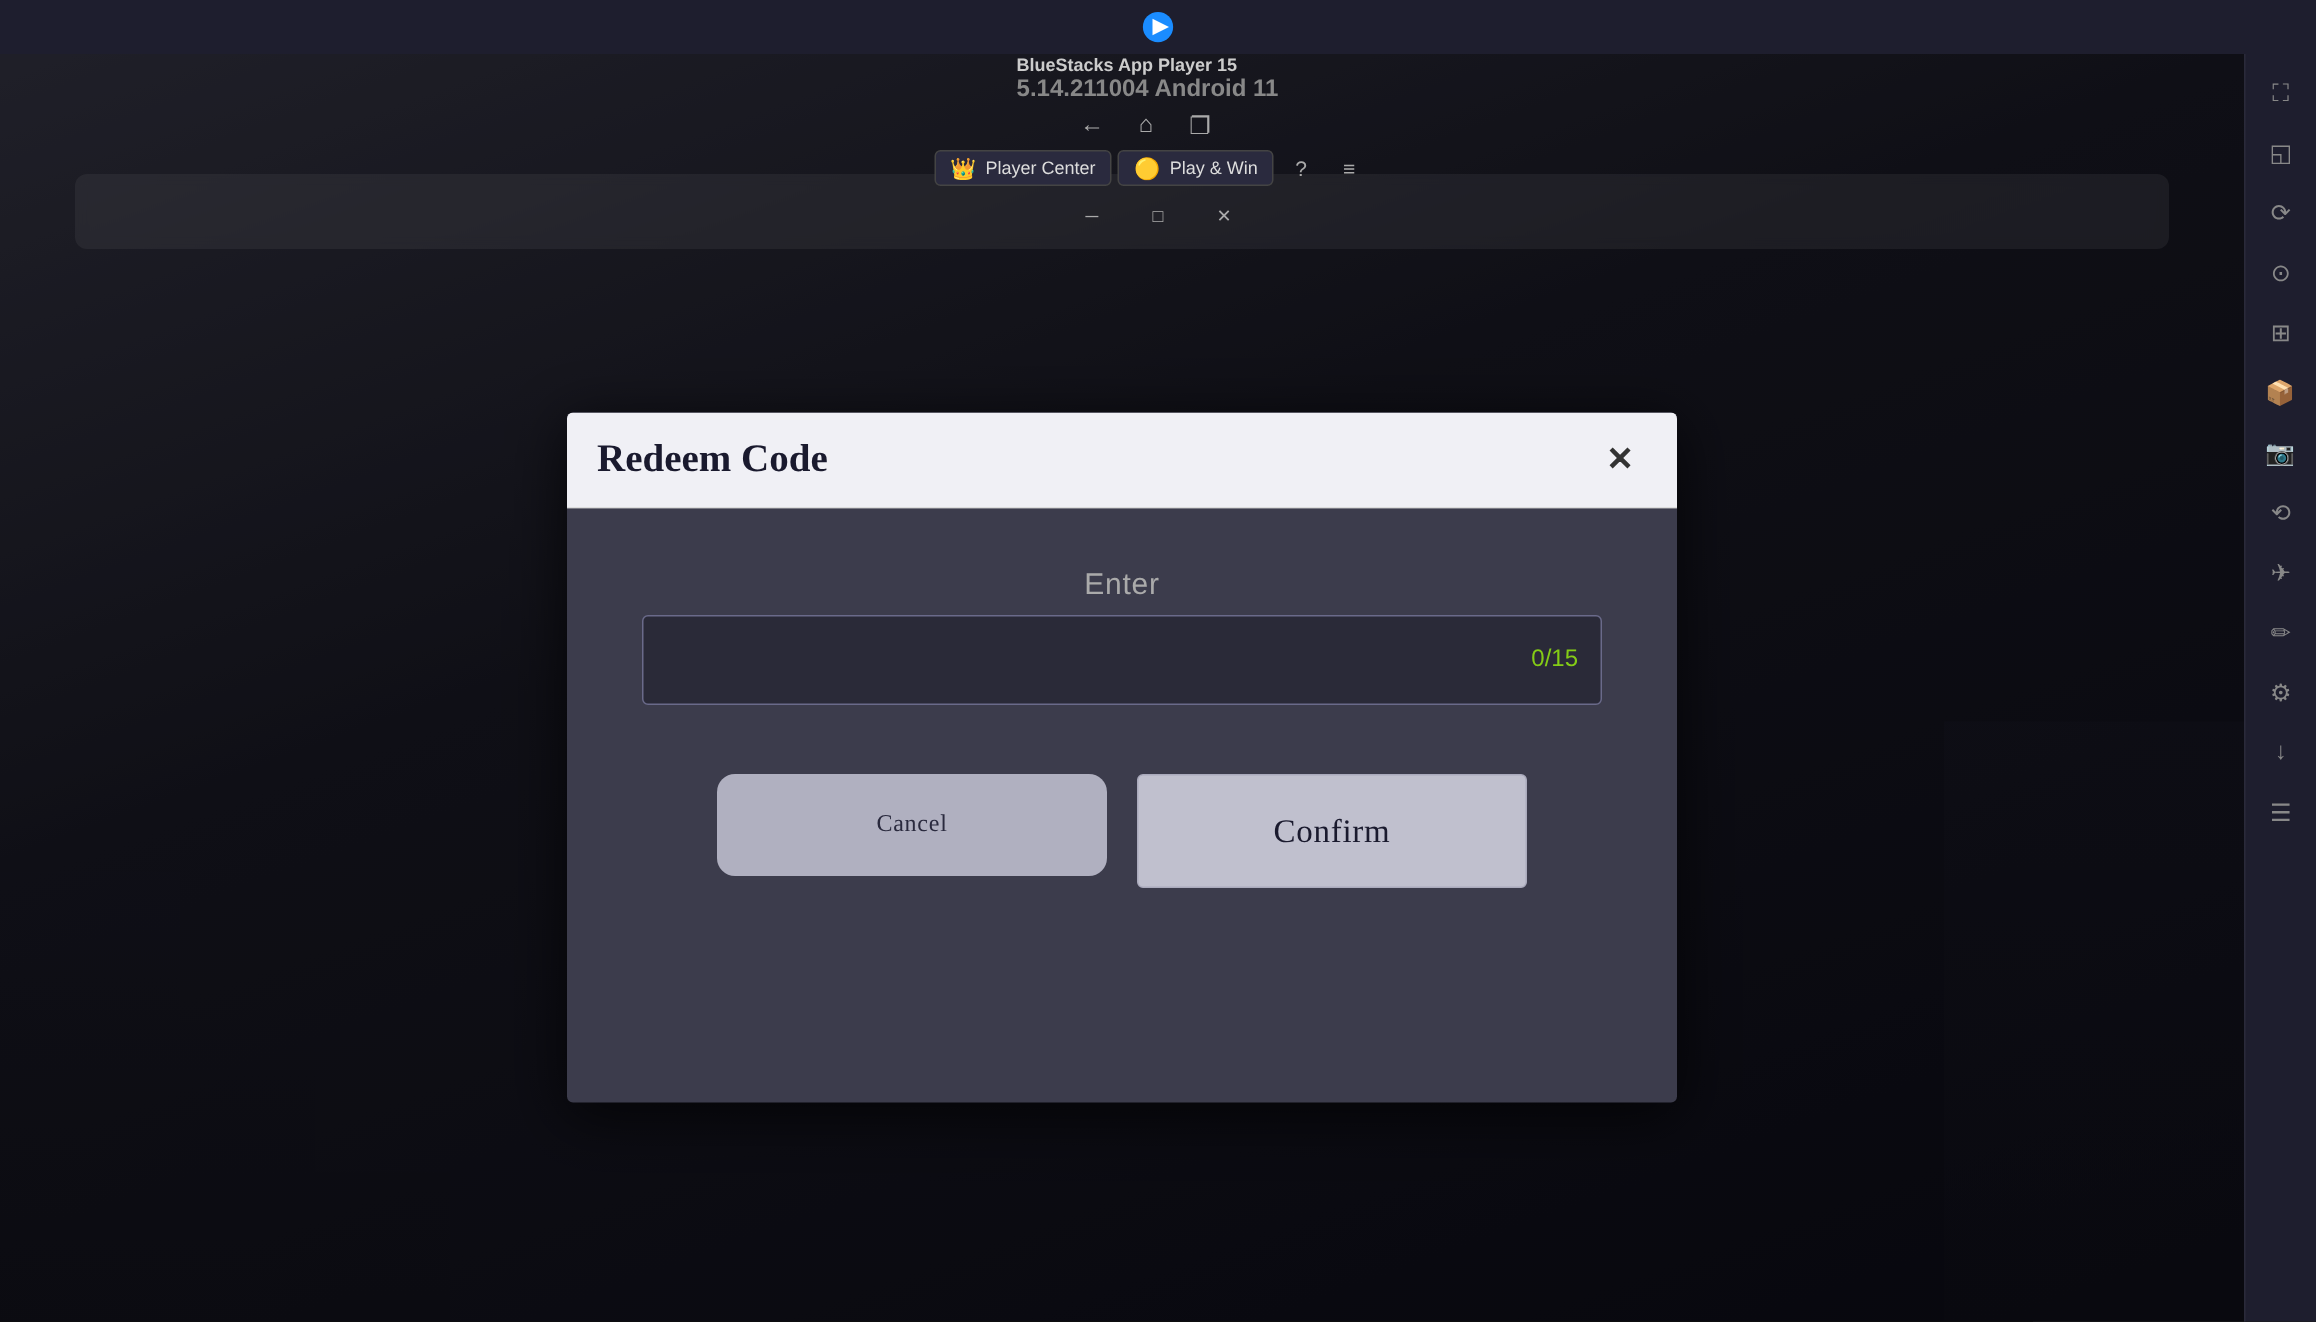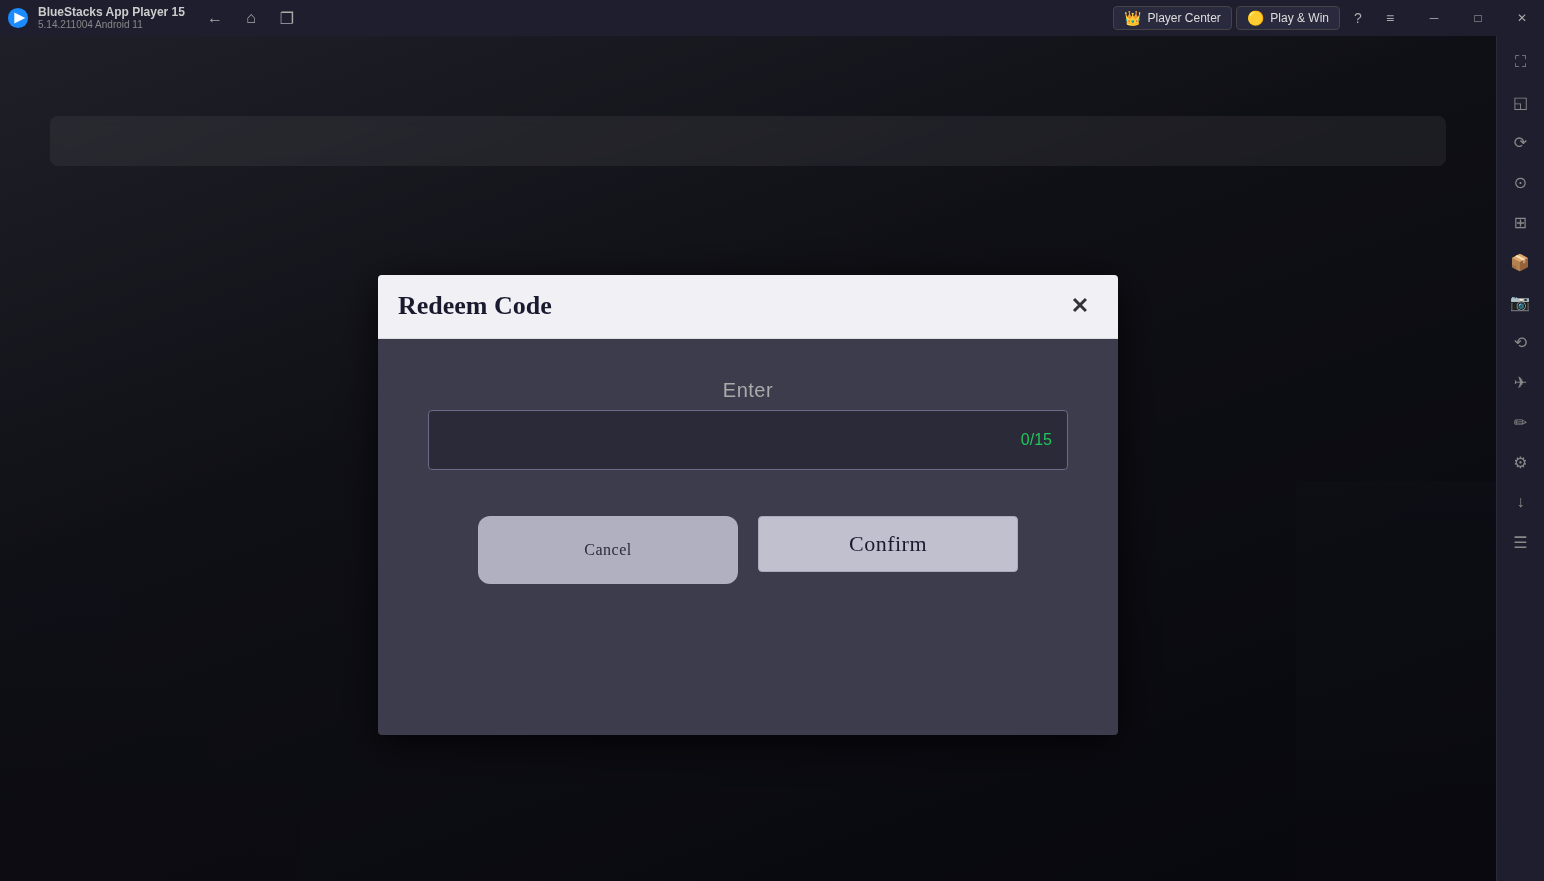--- a/index.html
+++ b/index.html
@@ -17,20 +17,21 @@
     .titlebar {
       position: absolute;
       top: 0;
       left: 0;
       right: 0;
       height: 36px;
       background: #1e1e2e;
       display: flex;
       align-items: center;
       z-index: 100;
+      flex-direction: column;
     }
 
     .titlebar-logo {
       width: 36px;
       height: 36px;
       display: flex;
       align-items: center;
       justify-content: center;
       flex-shrink: 0;
     }
@@ -49,22 +50,23 @@
 
     .titlebar-appname .app-title {
       color: #cccccc;
       font-size: 12px;
       font-weight: 600;
       line-height: 1.2;
     }
 
     .titlebar-appname .app-subtitle {
       color: #888888;
-      font-size: 10px;
+      font-size: 16px;
       line-height: 1.2;
+      font-weight: bold;
     }
 
     .titlebar-nav {
       display: flex;
       align-items: center;
       gap: 8px;
       margin-right: 16px;
     }
 
     .titlebar-nav-btn {
@@ -288,21 +290,21 @@
 
     .code-input::placeholder {
       color: transparent;
     }
 
     .code-counter {
       position: absolute;
       right: 16px;
       top: 50%;
       transform: translateY(-50%);
-      color: #22c55e;
+      color: #84cc16;
       font-size: 16px;
       pointer-events: none;
     }
 
     .dialog-spacer {
       height: 30px;
     }
 
     .dialog-buttons {
       width: 100%;
@@ -322,21 +324,21 @@
       font-size: 16px;
       font-family: Georgia, serif;
       font-weight: 500;
       cursor: pointer;
       letter-spacing: 0.5px;
     }
 
     .btn-confirm {
       flex: 1;
       max-width: 260px;
-      height: 56px;
+      height: 76px;
       background: #c0c0ce;
       border: 1px solid #aaaabc;
       border-radius: 4px;
       color: #1a1a2e;
       font-size: 22px;
       font-family: Georgia, serif;
       font-weight: 500;
       cursor: pointer;
       letter-spacing: 0.5px;
     }

